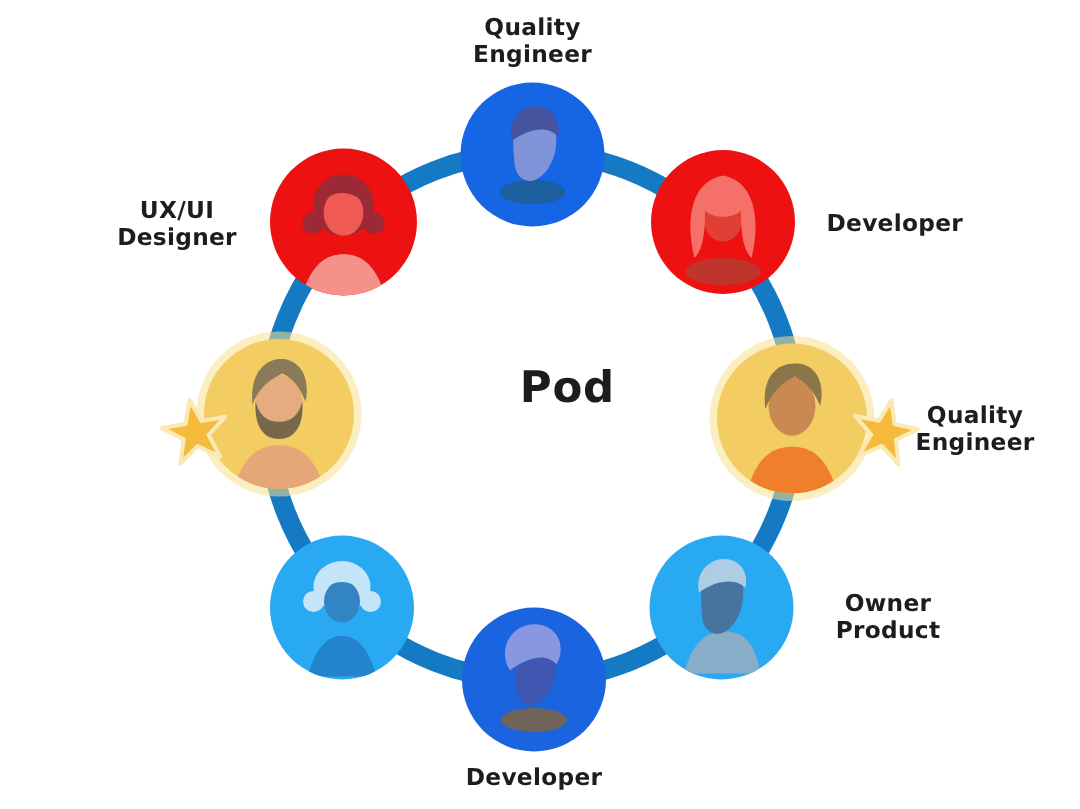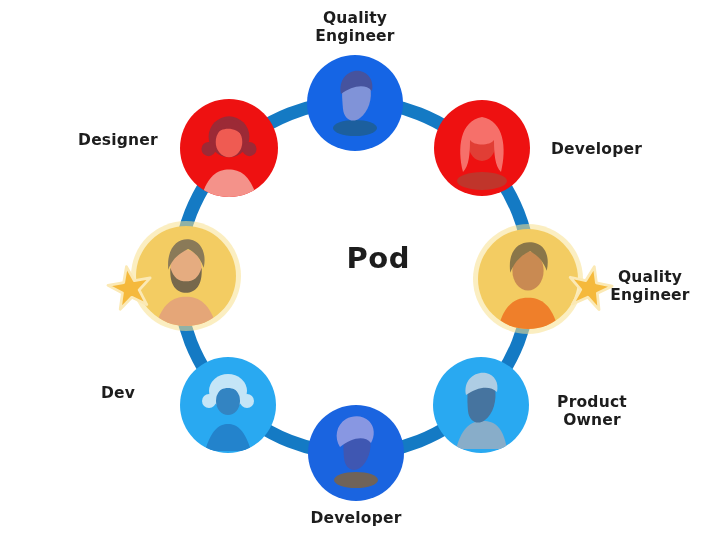--- a/index.html
+++ b/index.html
@@ -92,22 +92,22 @@
   </div>
 
   <div class="circle c3" style="background: rgb(41, 169, 241);">
     <svg class="avatar" viewBox="0 0 96 96">
       <path d="M23,92 C29,70 38,64 50,64 C62,64 70,70 74,92 Z" fill="#88adc9"></path>
       <path d="M37,26 C47,17 60,19 62,31 C64,44 60,57 52,63 C44,69 36,64 35,54 C34,43 34,31 37,26 Z" fill="#46749f"></path>
       <path d="M33,38 C30,23 42,14 53,16 C62,18 66,26 64,35 C57,28 44,30 33,38 Z" fill="#aecde4"></path>
     </svg>
   </div>
   <div class="lbl l3">
+    <div>Owner</div>
     <div>Product</div>
-    <div>Owner</div>
   </div>
 
   <div class="circle c4" style="background: rgb(26, 100, 224);">
     <svg class="avatar" viewBox="0 0 96 96">
       <ellipse cx="48" cy="75" rx="22" ry="8" fill="#6f635a"></ellipse>
       <path d="M38,28 C47,19 60,21 62,33 C64,45 60,57 52,63 C44,68 37,63 36,53 C35,43 35,33 38,28 Z" fill="#3f57b2"></path>
       <path d="M32,42 C26,33 28,20 38,14 C45,10 55,10 61,16 C67,22 67,31 63,38 C56,30 44,33 32,42 Z" fill="#8897e2"></path>
     </svg>
   </div>
   <div class="lbl l4">
@@ -118,21 +118,20 @@
     <svg class="avatar" viewBox="0 0 96 96">
       <path d="M25,94 C31,73 39,67 48,67 C57,67 65,73 71,94 Z" fill="#2383cc"></path>
       <ellipse cx="48" cy="34" rx="19" ry="17" fill="#c4e5f7"></ellipse>
       <circle cx="29" cy="44" r="7" fill="#c4e5f7"></circle>
       <circle cx="67" cy="44" r="7" fill="#c4e5f7"></circle>
       <ellipse cx="48" cy="44" rx="12" ry="14" fill="#3384c2"></ellipse>
       <path d="M36,37 C37,26 42,22 48,22 C55,22 60,27 60,37 C55,29 41,29 36,37 Z" fill="#c4e5f7"></path>
     </svg>
   </div>
   <div class="lbl l5">
-    <div>Dev</div>
   </div>
 
   <div class="circle c6 halo" style="background: rgb(243, 204, 98);">
     <svg class="avatar" viewBox="0 0 96 96">
       <path d="M19,96 C25,75 35,68 48,68 C61,68 71,75 77,96 Z" fill="#e5a678"></path>
       <ellipse cx="48" cy="41" rx="15" ry="18" fill="#e5ac80"></ellipse>
       <path d="M33,40 C32,57 39,64 48,64 C57,64 64,57 63,40 C60,50 55,53 48,53 C41,53 36,50 33,40 Z" fill="#77684c"></path>
       <path d="M31,42 C29,20 41,11 52,13 C63,15 68,27 65,40 C60,27 54,24 50,22 C42,26 35,31 31,42 Z" fill="#8a7a58"></path>
     </svg>
   </div>
@@ -144,16 +143,17 @@
     <svg class="avatar" viewBox="0 0 96 96">
       <path d="M21,96 C27,75 37,69 48,69 C59,69 69,75 75,96 Z" fill="#f4928a"></path>
       <ellipse cx="48" cy="37" rx="20" ry="20" fill="#9c2a36"></ellipse>
       <circle cx="28" cy="49" r="7" fill="#9c2a36"></circle>
       <circle cx="68" cy="49" r="7" fill="#9c2a36"></circle>
       <ellipse cx="48" cy="42" rx="13" ry="15" fill="#ef5b52"></ellipse>
       <path d="M35,35 C36,24 41,20 48,20 C56,20 61,26 61,36 C55,27 40,27 35,35 Z" fill="#9c2a36"></path>
     </svg>
   </div>
   <div class="lbl l7">
+    <div>UX/UI</div>
     <div>Designer</div>
   </div>
 
 </div>
 
 </body></html>

